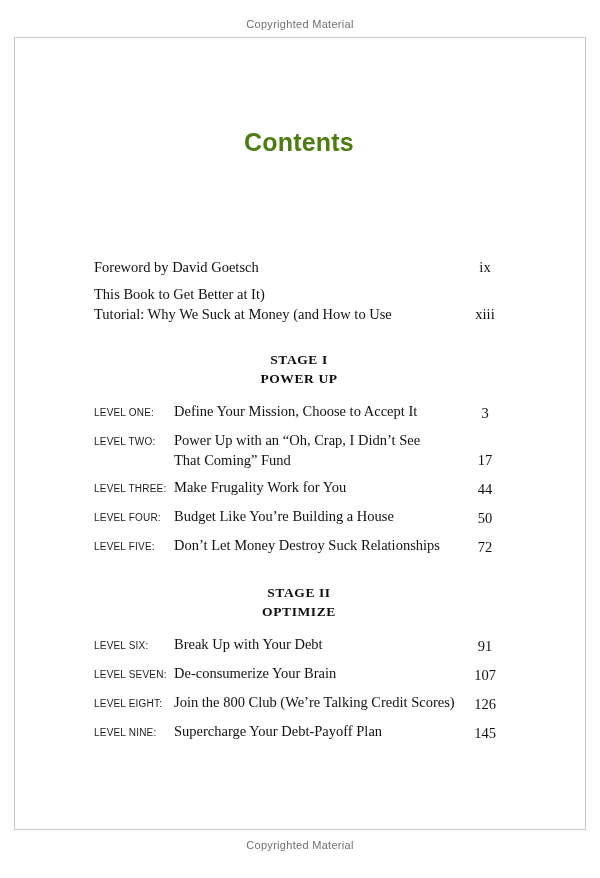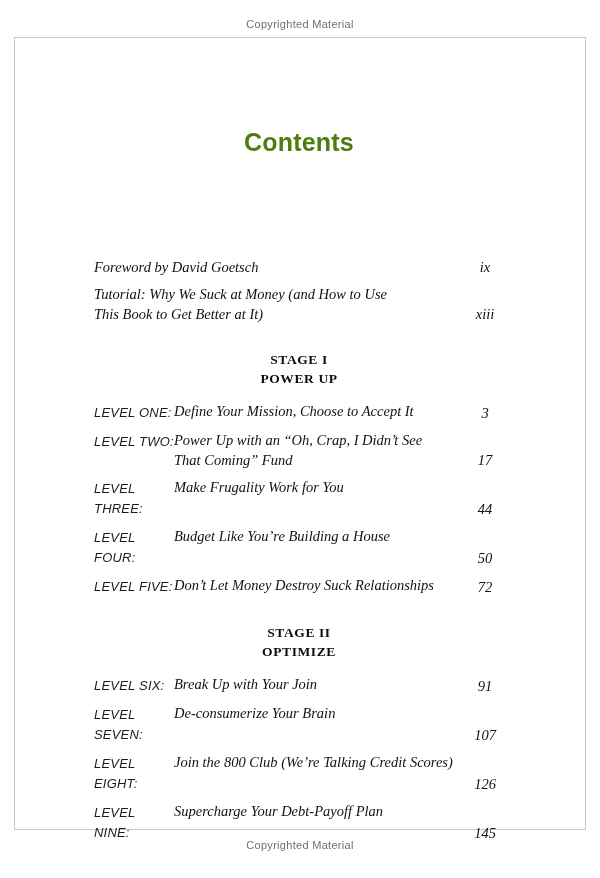--- a/index.html
+++ b/index.html
@@ -43,26 +43,25 @@
     line-height: 19px;
     color: #0d0d0d;
     margin: 26px 0 13px 0;
   }
 
   .entry {
     display: flex;
     font-size: 14.5px;
     line-height: 20px;
     margin-bottom: 7px;
-    font-style: italic;
   }
   .entry .lbl {
     flex: 0 0 80px;
     font-family: "Liberation Sans", sans-serif;
-    font-size: 13px;
+    font-size: 10px;
     letter-spacing: 0.2px;
     color: #1c1c1c;
     line-height: 20px;
     padding-top: 2px;
   }
   .entry .ttl { flex: 1; }
   .entry .ttl .tline { display: block; }
   .entry .pg {
     flex: 0 0 38px;
     text-align: center;
@@ -79,22 +78,22 @@
 
   <h1 class="contents-title">Contents</h1>
 
   <div class="entry front">
     <span class="ttl">Foreword by David Goetsch</span>
     <span class="pg">ix</span>
   </div>
 
   <div class="entry front">
     <span class="ttl">
+      <span class="tline">This Book to Get Better at It)</span>
       <span class="tline">Tutorial: Why We Suck at Money (and How to Use</span>
-      <span class="tline">This Book to Get Better at It)</span>
     </span>
     <span class="pg">xiii</span>
   </div>
 
   <div class="stage-heading">
     <div>STAGE I</div>
     <div>POWER UP</div>
   </div>
 
   <div class="entry">
@@ -130,21 +129,21 @@
     <span class="pg">72</span>
   </div>
 
   <div class="stage-heading">
     <div>STAGE II</div>
     <div>OPTIMIZE</div>
   </div>
 
   <div class="entry">
     <span class="lbl">LEVEL SIX:</span>
-    <span class="ttl">Break Up with Your Join</span>
+    <span class="ttl">Break Up with Your Debt</span>
     <span class="pg">91</span>
   </div>
 
   <div class="entry">
     <span class="lbl">LEVEL SEVEN:</span>
     <span class="ttl">De-consumerize Your Brain</span>
     <span class="pg">107</span>
   </div>
 
   <div class="entry">

